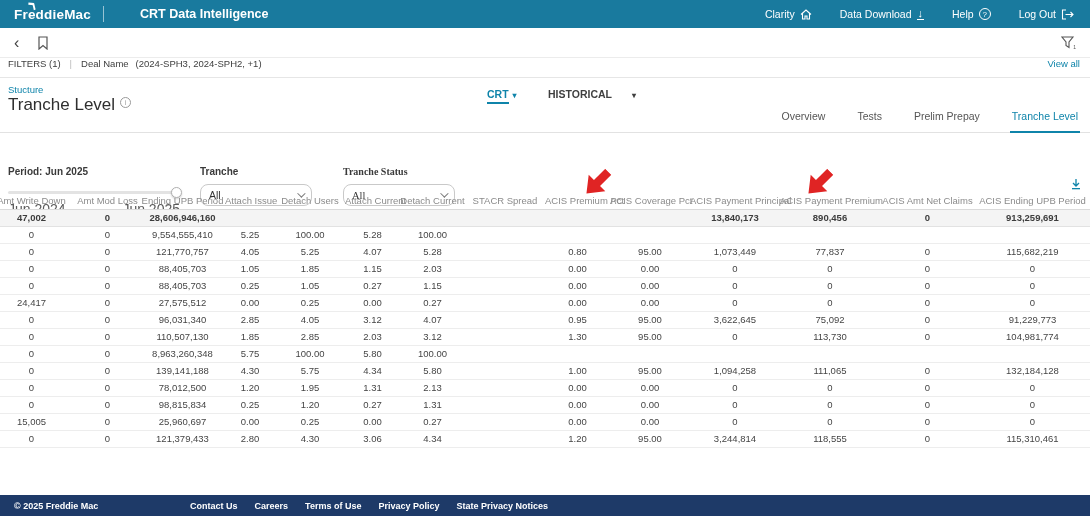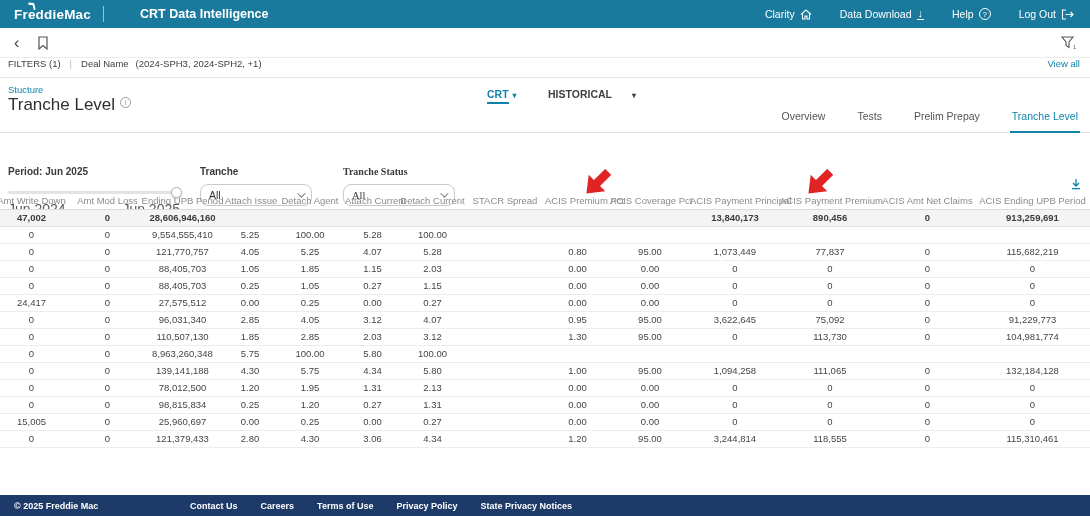--- a/index.html
+++ b/index.html
@@ -86,21 +86,21 @@
   tr.totals td { background:#f4f4f4; font-weight:700; color:#3c3c3c; border-bottom:1px solid #e2e2e2; }
   .arrow { position:absolute; width:26px; height:32px; transform:rotate(45deg); z-index:5; }
   .arrow svg { display:block; }
   .arrow.a1 { left:584px; top:-11px; }
   .arrow.a2 { left:806px; top:-11px; }
   .disclaimer { text-align:right; padding:5px 8px 0 0; font-size:9px; color:#757575; }
   
   .footer { position:absolute; left:0; right:0; bottom:0; height:21px; background:#1e3a68;
     color:#fff; display:flex; align-items:center; font-size:9px; font-weight:700; }
   .copy { margin-left:14px; width:176px; }
-  .flinks { display:flex; gap:23px; }
+  .flinks { display:flex; gap:17px; }
   .flink { cursor:pointer; }
 </style>
 </head>
 <body>
 
 <div id="app">
 
   <div class="topbar">
     <div class="logo-wrap">
       <span class="logo"><span class="roof"></span><span>FreddieMac</span></span>
@@ -240,21 +240,21 @@
             <col style="width:100px">
           <col style="width:95px">
             <col style="width:115px">
         </colgroup>
         <thead>
             <tr id="thr">
               <th>Amt Write Down</th>
               <th>Amt Mod Loss</th>
               <th>Ending UPB Period</th>
               <th>Attach Issue</th>
-              <th>Detach Agent</th>
+              <th>Detach Users</th>
               <th>Attach Current</th>
               <th>Detach Current</th>
               <th>STACR Spread</th>
               <th>ACIS Premium Pct</th>
               <th>ACIS Coverage Pct</th>
               <th>ACIS Payment Principal</th>
               <th>ACIS Payment Premium</th>
               <th>ACIS Amt Net Claims</th>
               <th>ACIS Ending UPB Period</th>
             </tr>

